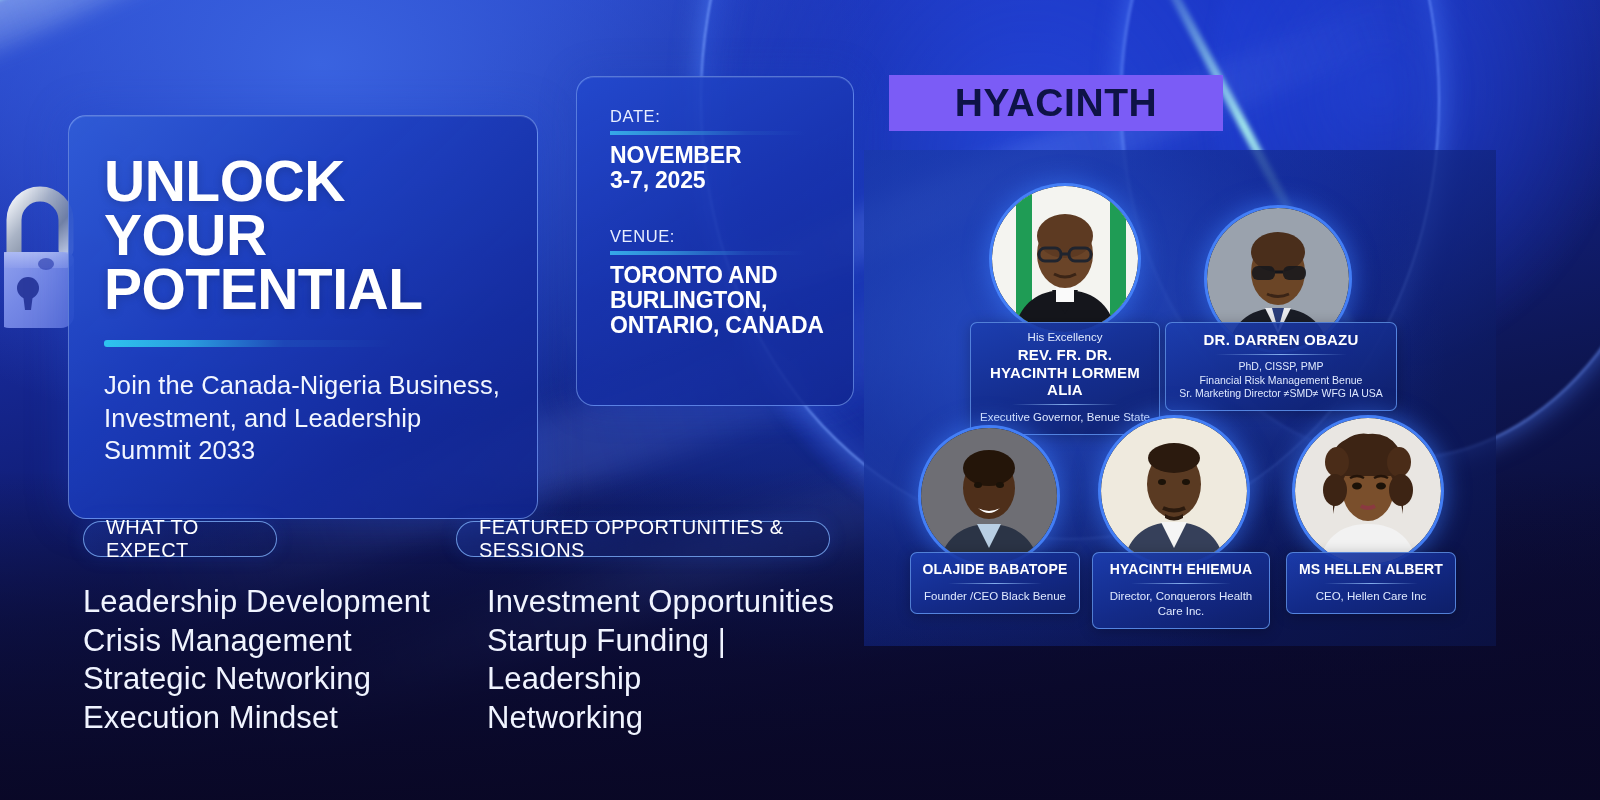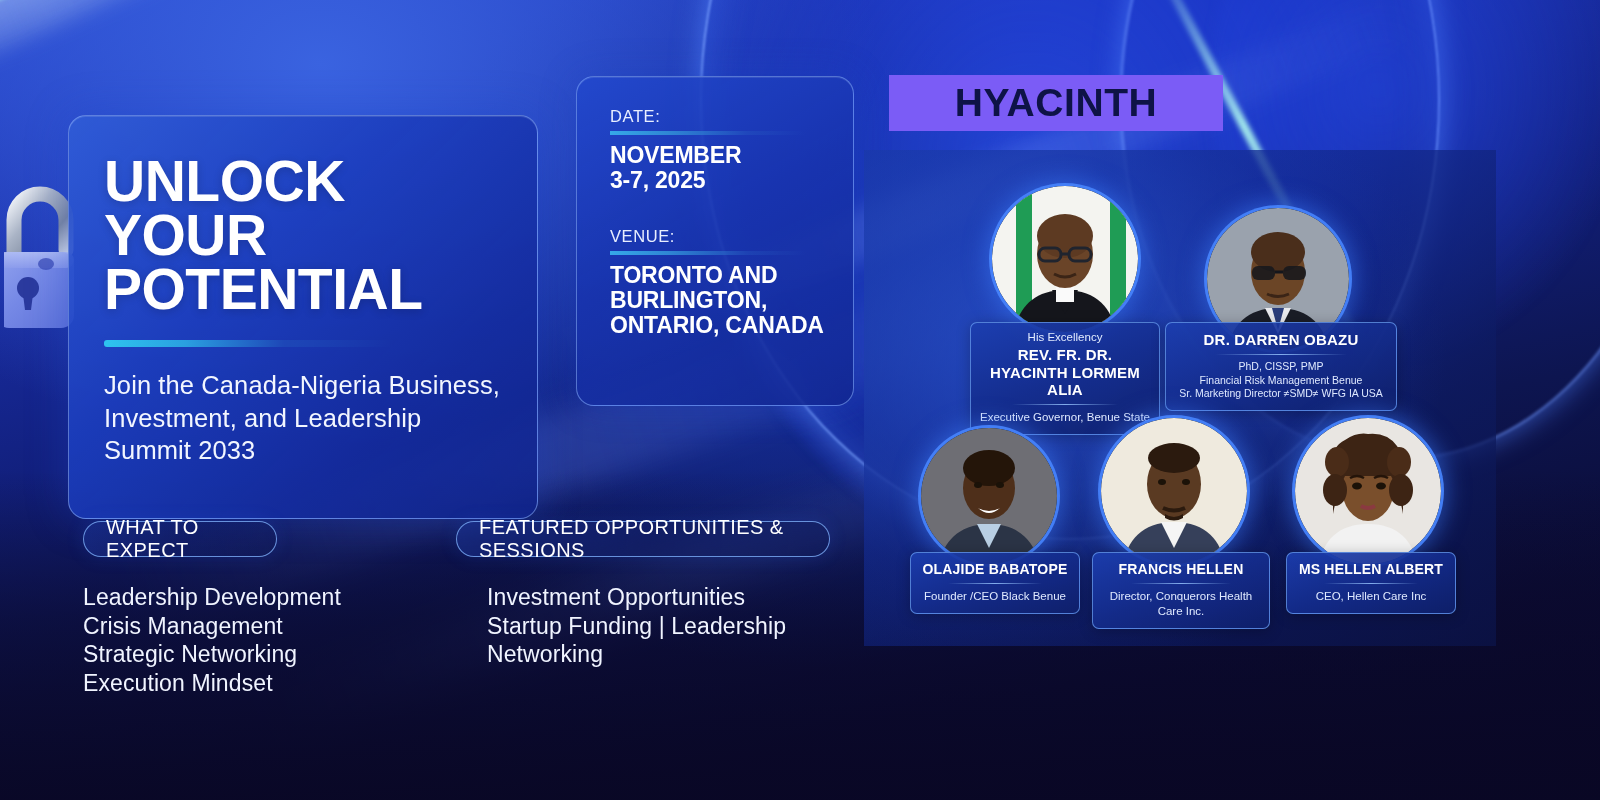--- a/index.html
+++ b/index.html
@@ -221,21 +221,21 @@
     font-size: 20px;
     letter-spacing: 0.45px;
     padding: 0 22px;
     box-shadow: 0 0 18px rgba(40,90,220,0.20);
   }
   .pill-expect { left: 83px; top: 521px; width: 194px; }
   .pill-featured { left: 456px; top: 521px; width: 374px; }
 
   .list {
     position: absolute;
-    font-size: 23px;
+    font-size: 31px;
     line-height: 1.245;
     color: #f0f4ff;
     font-weight: 400;
     letter-spacing: 0.1px;
     white-space: pre-line;
   }
   .list-expect { left: 83px; top: 583px; width: 360px; }
   .list-featured { left: 456px; top: 583px; width: 400px; margin-left: 31px; }
 
   
@@ -457,21 +457,21 @@
           <ellipse cx="73" cy="66" rx="27" ry="34" fill="#5a3a22"></ellipse>
           <ellipse cx="73" cy="40" rx="26" ry="15" fill="#2b1a0e"></ellipse>
           <ellipse cx="61" cy="64" rx="4" ry="3" fill="#1b1208"></ellipse>
           <ellipse cx="85" cy="64" rx="4" ry="3" fill="#1b1208"></ellipse>
           <path d="M62 90 Q73 95 84 90" stroke="#2b1a0e" stroke-width="4" fill="none"></path>
           <path d="M64 96 Q73 102 82 96 L82 100 Q73 105 64 100 Z" fill="#2b1a0e"></path>
         </svg>
       </div>
     </div>
     <div class="nameplate" style="left:228px; top:402px; width:178px;">
-      <div class="np-name sm">FRANCIS HELLEN</div>
+      <div class="np-name sm">HYACINTH EHIEMUA</div>
       <div class="np-rule"></div>
       <div class="np-role">Director, Conquerors Health Care Inc.</div>
     </div>
 
     <div class="photo" style="left:431px; top:268px; width:146px; height:146px;">
       <div class="photo-inner">
         <svg viewBox="0 0 146 146" width="146" height="146">
           <rect width="146" height="146" fill="#e9e6e2"></rect>
           <path d="M73 106 C42 106 28 124 24 146 L122 146 C118 124 104 106 73 106 Z" fill="#f2f2f2"></path>
           <ellipse cx="73" cy="70" rx="26" ry="33" fill="#7a4f2c"></ellipse>

